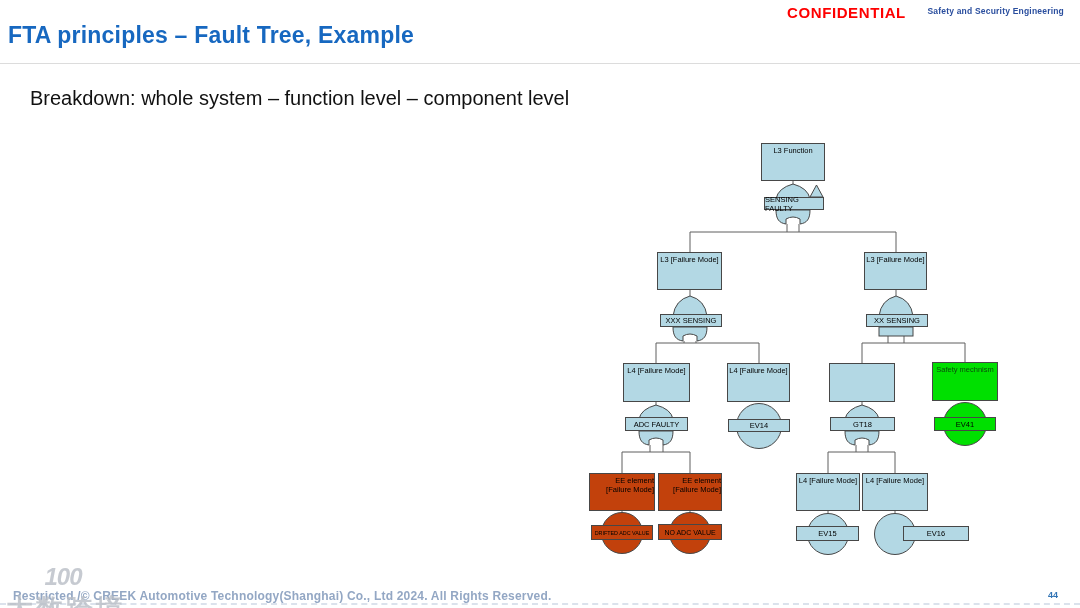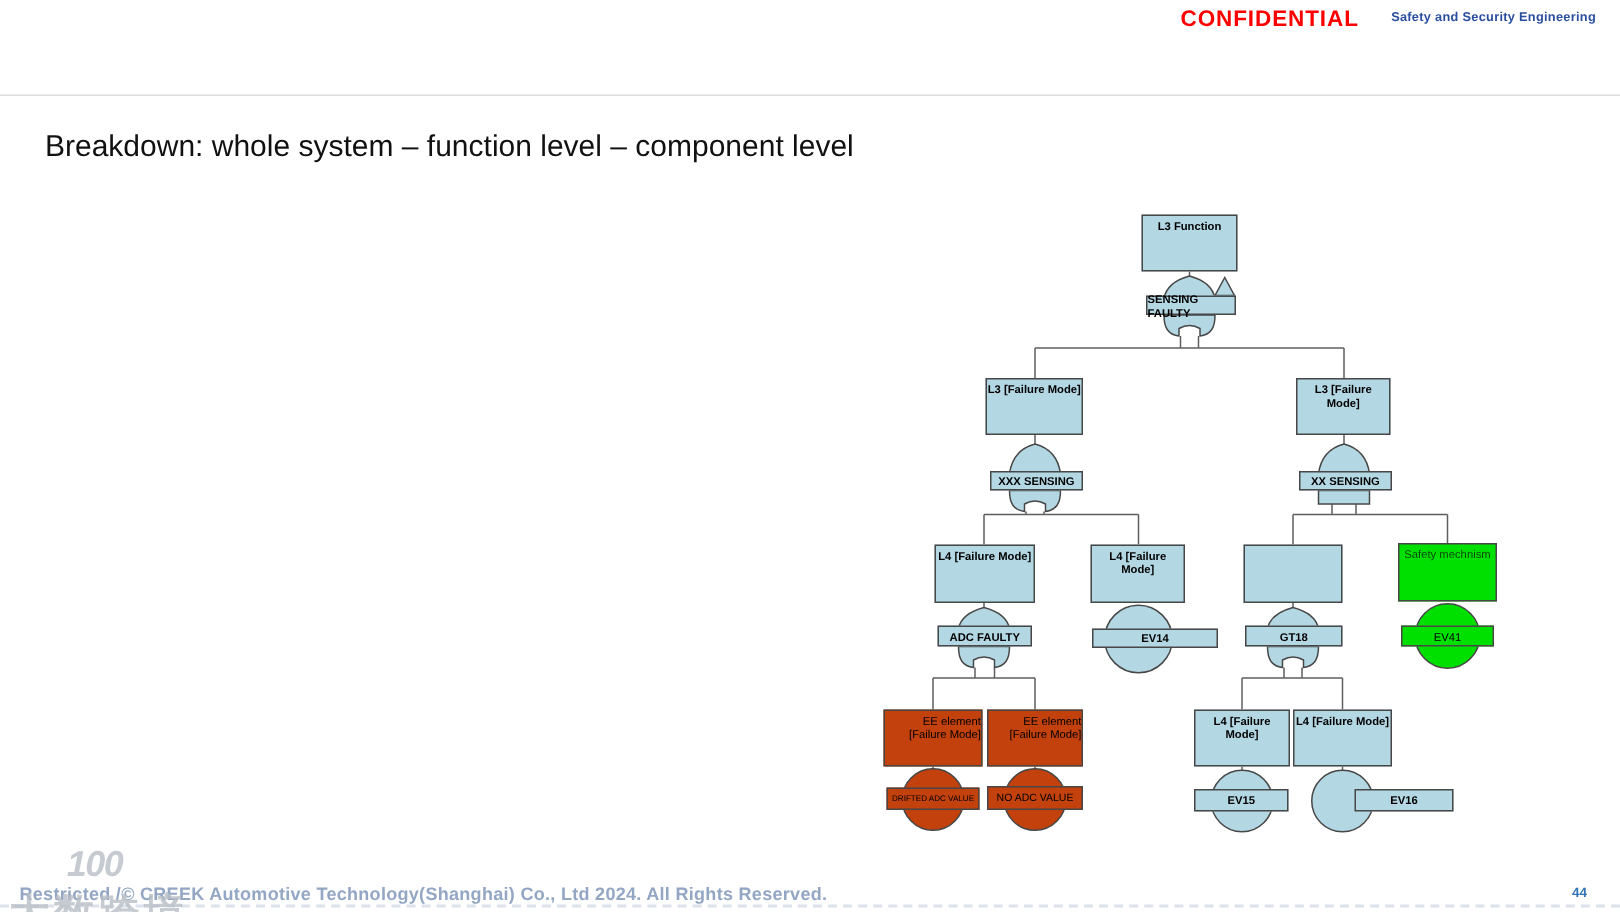--- a/index.html
+++ b/index.html
@@ -18,39 +18,40 @@
   .subtitle{position:absolute;left:30px;top:87px;font-size:20px;color:#111;}
   
   #tree-svg{position:absolute;left:0;top:0;z-index:0;}
   .node-box{position:absolute;border:1px solid #474747;box-sizing:border-box;z-index:2;
             font-size:7.5px;text-align:center;padding-top:2px;white-space:pre-line;
             line-height:1.2;color:#000;}
   .gate-label{position:absolute;border:1px solid #474747;box-sizing:border-box;z-index:2;
               display:flex;align-items:center;justify-content:center;font-size:7.5px;color:#000;}
   .event-circle{position:absolute;border:1px solid #474747;border-radius:50%;
                 box-sizing:border-box;z-index:1;}
-  .fill-blue{background:#b3d8e4;font-weight:bold;}
+  .fill-blue{background:#b3d8e4;}
   .fill-orange{background:#c2410c;text-align:right;}
   .fill-green{background:#00e000;}
   .tc-green{color:#0c4a0c;}
   
   .footer-text{position:absolute;left:0px;top:589px;font-size:12px;font-weight:bold;
                color:#93a7c4;letter-spacing:.2px;padding-left:13px;}
   .page-number{position:absolute;right:22px;top:590px;font-size:9px;font-weight:bold;color:#3274b5;}
   .bottom-dashes{position:absolute;left:0;top:603px;width:1080px;height:0;
                  border-top:2px dashed #ccd6e4;opacity:.7;}
   .watermark{position:absolute;left:6px;top:563px;display:flex;align-items:center;
              color:#b9bec6;opacity:.8;z-index:3;flex-direction:column;}
   .wm-logo{font-size:24px;font-weight:bold;font-style:italic;letter-spacing:-1px;margin-right:6px;}
   .wm-text{font-size:27px;font-weight:bold;letter-spacing:3px;}
 </style>
 </head>
 <body>
 
 <div class="slide">
+  <div class="page-title">FTA principles – Fault Tree, Example</div>
   <div class="confidential">CONFIDENTIAL</div>
   <div class="logo">
     <div class="logo-tag">Safety and Security Engineering</div>
   </div>
   <div class="header-rule"></div>
   <div class="subtitle">Breakdown: whole system – function level – component level</div>
 
   <svg id="tree-svg" width="1080" height="608" viewBox="0 0 1080 608">
       <line x1="793" y1="181" x2="793" y2="186" stroke="#5e5e5e" stroke-width="1"></line>
       <line x1="787" y1="224" x2="787" y2="232" stroke="#5e5e5e" stroke-width="1"></line>
@@ -98,21 +99,21 @@
       <path d="M 845 419 Q 847 409 862 405 Q 877 409 879 419 Z" fill="#b3d8e4" stroke="#474747" stroke-width="1"></path>
       <path d="M 845 431 C 845 440 848 444 855 445 L 855 440 Q 862 436 869 440 L 869 445 C 876 444 879 440 879 431 Z" fill="#b3d8e4" stroke="#474747" stroke-width="1"></path>
     </svg>
   <div id="tree-nodes">
       <div class="gate-label fill-blue" style="left: 764px; top: 197px; width: 60px; height: 13px;">SENSING FAULTY</div>
       <div class="gate-label fill-blue" style="left: 660px; top: 314px; width: 62px; height: 13px;">XXX SENSING</div>
       <div class="gate-label fill-blue" style="left: 866px; top: 314px; width: 62px; height: 13px;">XX SENSING</div>
       <div class="gate-label fill-blue" style="left: 625px; top: 417px; width: 63px; height: 14px;">ADC FAULTY</div>
       <div class="gate-label fill-blue" style="left: 830px; top: 417px; width: 65px; height: 14px;">GT18</div>
       <div class="event-circle fill-blue" style="left: 736px; top: 403px; width: 46px; height: 46px;"></div>
-      <div class="gate-label fill-blue" style="left: 728px; top: 419px; width: 84px; height: 13px; font-size: 7.5px;">EV14</div>
+      <div class="gate-label fill-blue" style="left: 728px; top: 419px; width: 62px; height: 13px; font-size: 7.5px;">EV14</div>
       <div class="event-circle fill-green" style="left: 943px; top: 402px; width: 44px; height: 44px;"></div>
       <div class="gate-label fill-green" style="left: 934px; top: 417px; width: 62px; height: 14px; font-size: 7.5px;">EV41</div>
       <div class="event-circle fill-orange" style="left: 601px; top: 512px; width: 42px; height: 42px;"></div>
       <div class="gate-label fill-orange" style="left: 591px; top: 525px; width: 62px; height: 15px; font-size: 5.4px;">DRIFTED ADC VALUE</div>
       <div class="event-circle fill-orange" style="left: 669px; top: 512px; width: 42px; height: 42px;"></div>
       <div class="gate-label fill-orange" style="left: 658px; top: 524px; width: 64px; height: 16px; font-size: 7px;">NO ADC VALUE</div>
       <div class="event-circle fill-blue" style="left: 807px; top: 513px; width: 42px; height: 42px;"></div>
       <div class="gate-label fill-blue" style="left: 796px; top: 526px; width: 63px; height: 15px; font-size: 7.5px;">EV15</div>
       <div class="event-circle fill-blue" style="left: 874px; top: 513px; width: 42px; height: 42px;"></div>
       <div class="gate-label fill-blue" style="left: 903px; top: 526px; width: 66px; height: 15px; font-size: 7.5px;">EV16</div>

